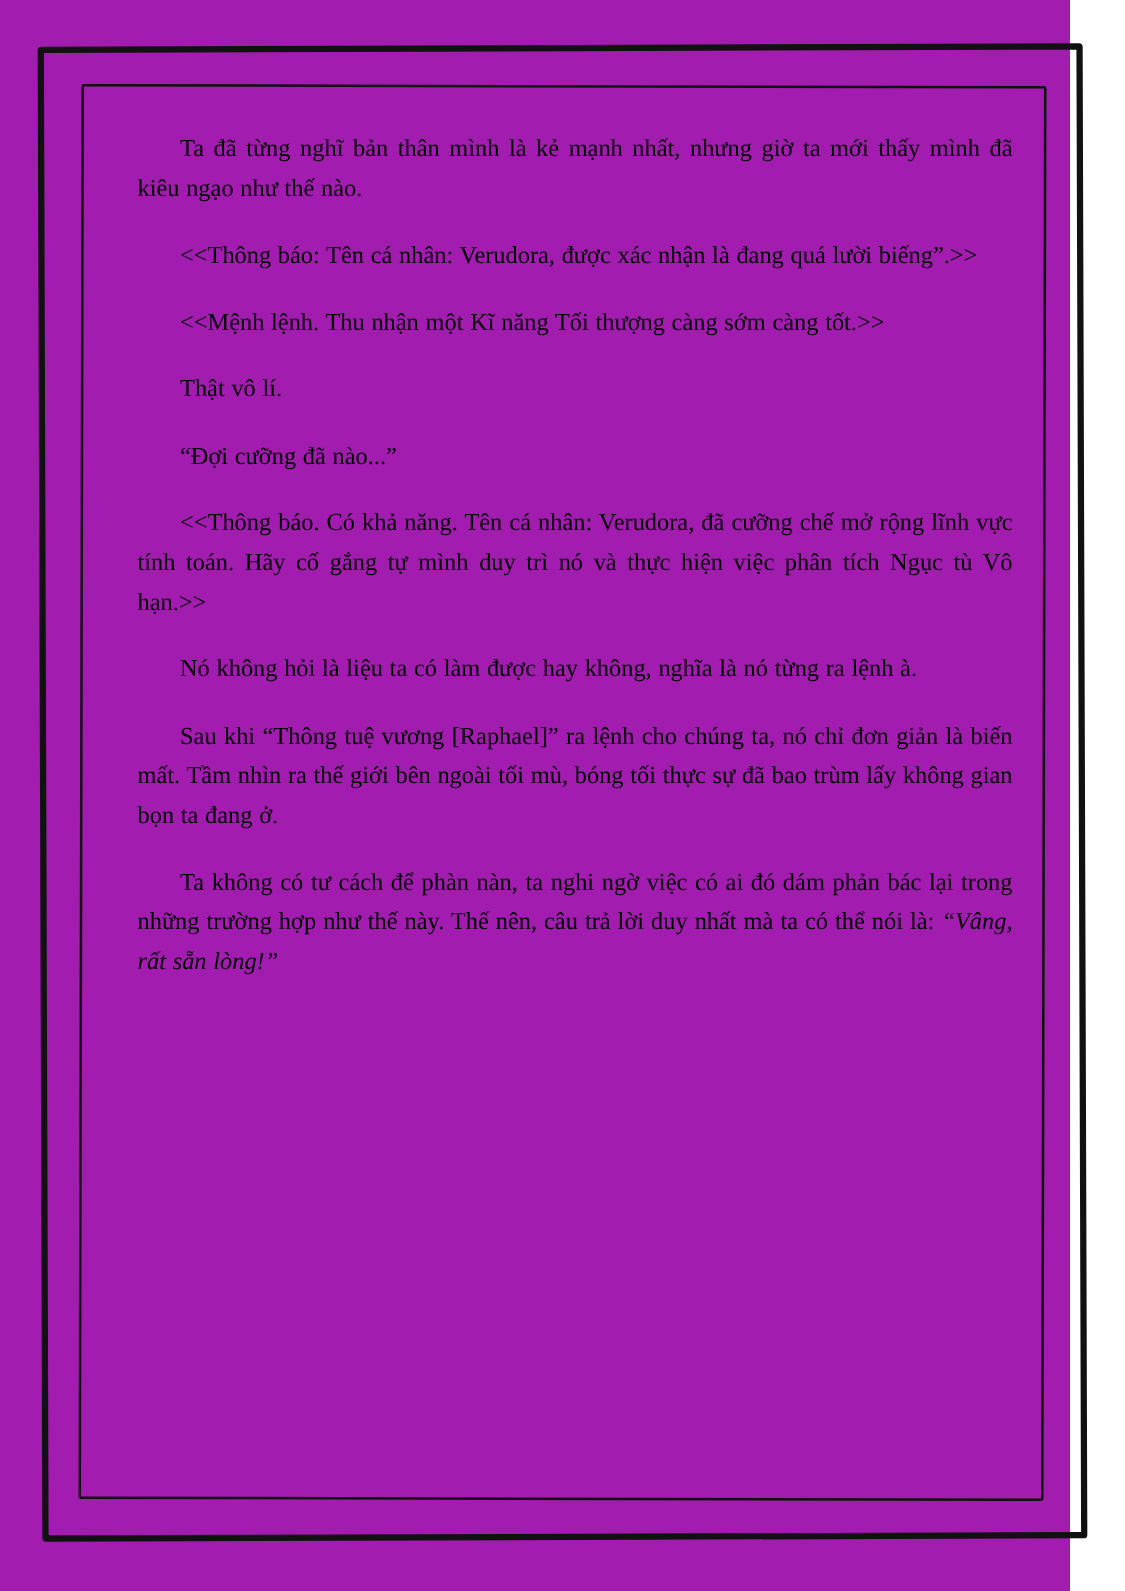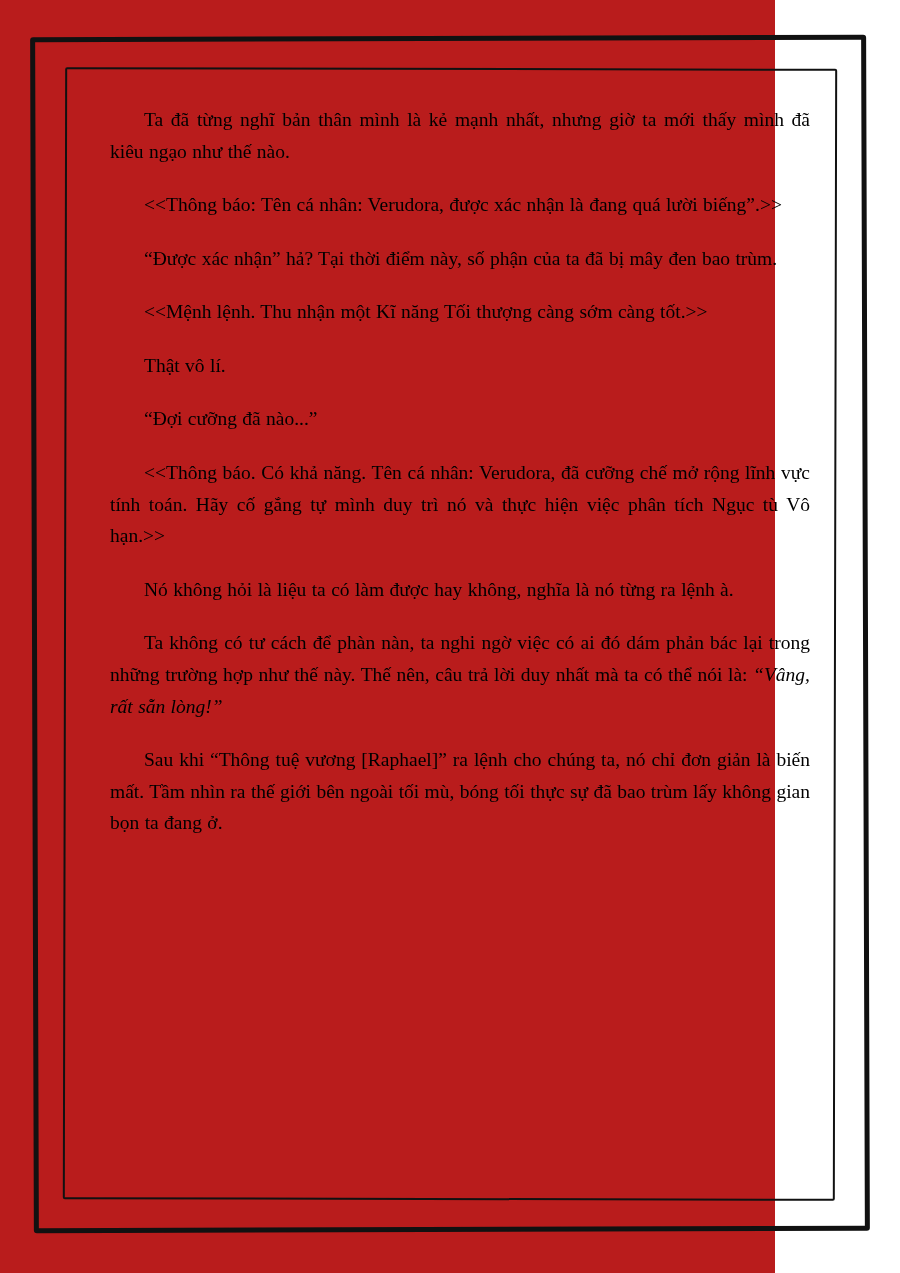--- a/index.html
+++ b/index.html
@@ -10,23 +10,23 @@
   body {
     width: 900px;
     height: 1273px;
     font-family: "Liberation Serif", serif;
     color: #000000;
     overflow: hidden;
   }
 
   .page {
     position: relative;
-    width: 775px;
+    width: 856px;
     height: 1273px;
-    background: #b91c1c;
+    background: #a21caf;
   }
 
   
   .frame-outer {
     position: absolute;
     left: 32px;
     top: 36px;
     width: 836px;
     height: 1196px;
     border: 5px solid #111111;
@@ -76,23 +76,22 @@
 
 <div class="page">
 
   <div class="frame-outer"></div>
   <div class="frame-inner"></div>
 
   <div class="content">
 
     <p class="para">Ta đã từng nghĩ bản thân mình là kẻ mạnh nhất, nhưng giờ ta mới thấy mình đã kiêu ngạo như thế nào.</p>
     <p class="para">&lt;&lt;Thông báo: Tên cá nhân: Verudora, được xác nhận là đang quá lười biếng”.&gt;&gt;</p>
-    <p class="para">“Được xác nhận” hả? Tại thời điểm này, số phận của ta đã bị mây đen bao trùm.</p>
     <p class="para">&lt;&lt;Mệnh lệnh. Thu nhận một Kĩ năng Tối thượng càng sớm càng tốt.&gt;&gt;</p>
     <p class="para">Thật vô lí.</p>
     <p class="para">“Đợi cưỡng đã nào...”</p>
     <p class="para">&lt;&lt;Thông báo. Có khả năng. Tên cá nhân: Verudora, đã cưỡng chế mở rộng lĩnh vực tính toán. Hãy cố gắng tự mình duy trì nó và thực hiện việc phân tích Ngục tù Vô hạn.&gt;&gt;</p>
     <p class="para">Nó không hỏi là liệu ta có làm được hay không, nghĩa là nó từng ra lệnh à.</p>
+    <p class="para">Sau khi “Thông tuệ vương [Raphael]” ra lệnh cho chúng ta, nó chỉ đơn giản là biến mất. Tầm nhìn ra thế giới bên ngoài tối mù, bóng tối thực sự đã bao trùm lấy không gian bọn ta đang ở.</p>
     <p class="para"><span>Ta không có tư cách để phàn nàn, ta nghi ngờ việc có ai đó dám phản bác lại trong những trường hợp như thế này. Thế nên, câu trả lời duy nhất mà ta có thể nói là: </span><span class="ital">“Vâng, rất sẵn lòng!”</span></p>
-    <p class="para">Sau khi “Thông tuệ vương [Raphael]” ra lệnh cho chúng ta, nó chỉ đơn giản là biến mất. Tầm nhìn ra thế giới bên ngoài tối mù, bóng tối thực sự đã bao trùm lấy không gian bọn ta đang ở.</p>
 
   </div>
 </div>
 
 </body></html>

